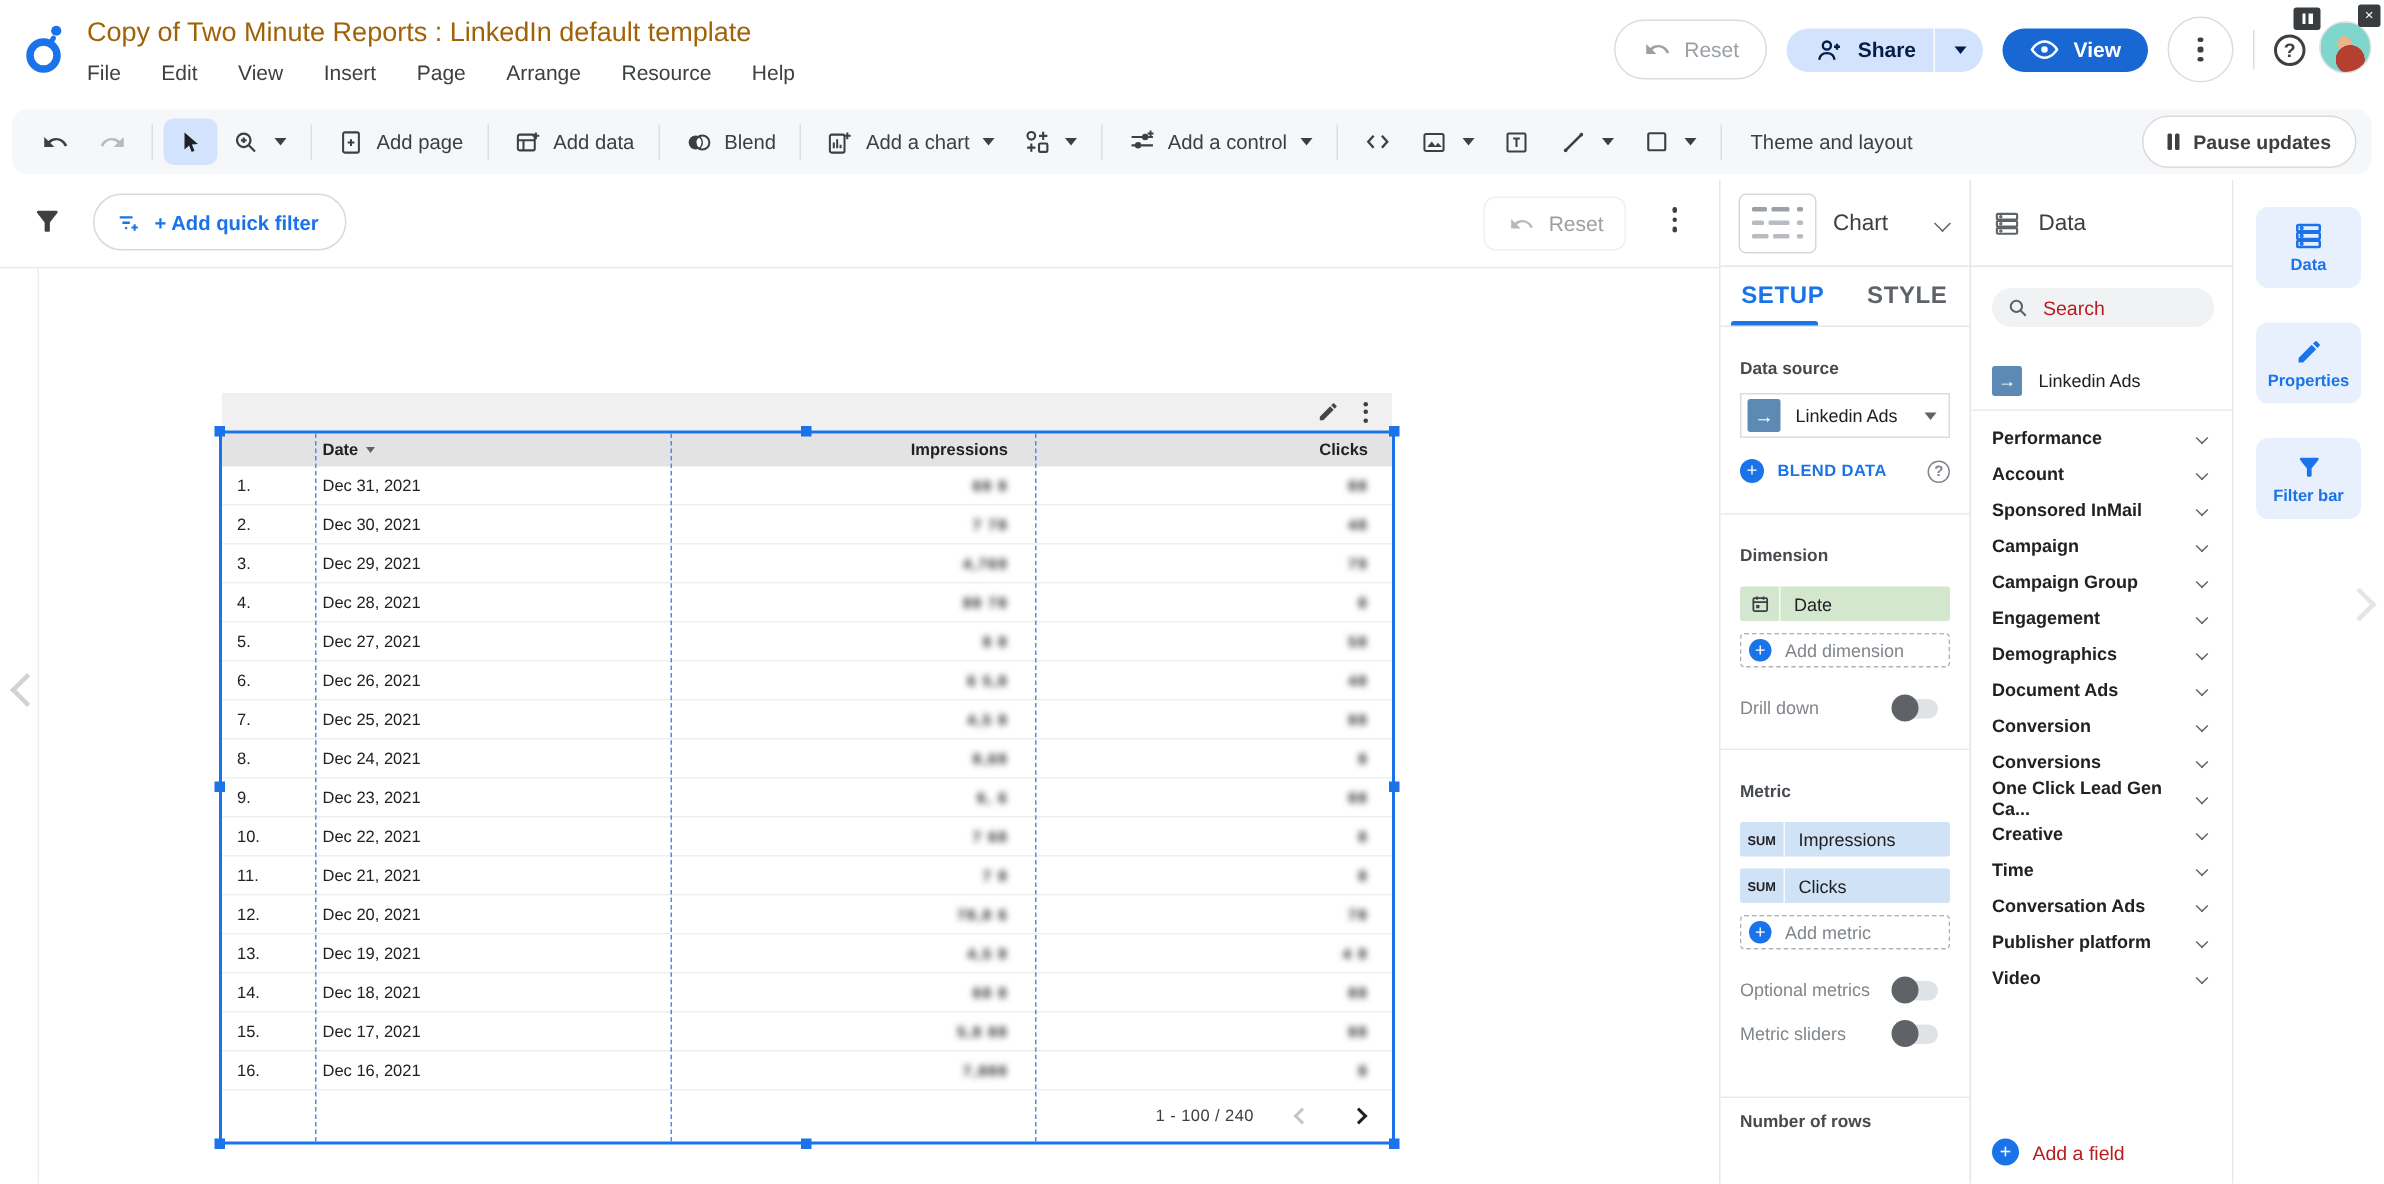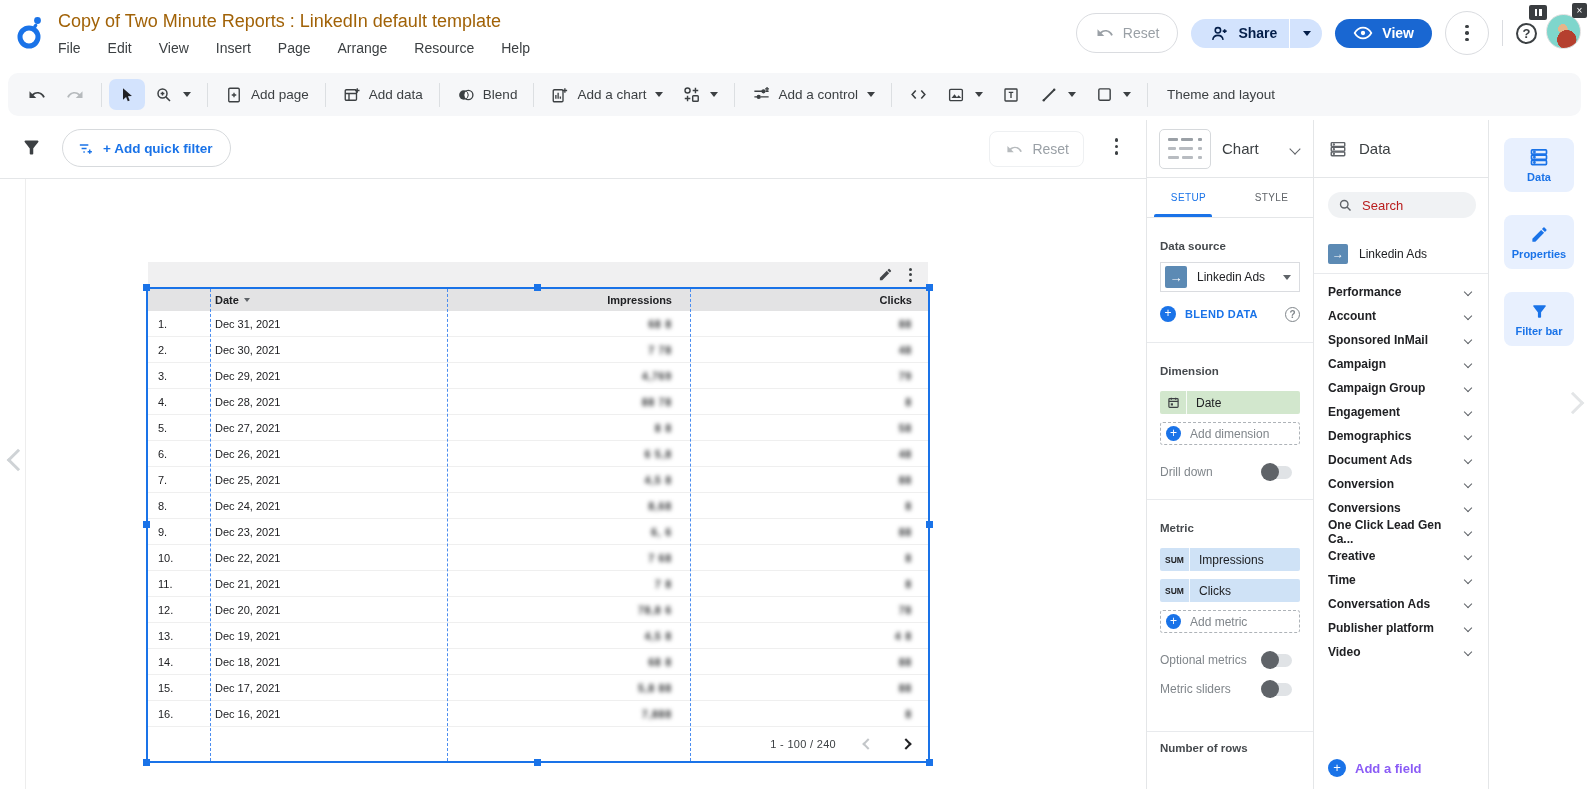--- a/index.html
+++ b/index.html
@@ -75,21 +75,21 @@
   .guide{position:absolute;top:0;bottom:0;width:0;border-left:1px dashed #4a8df0}
   .hd{position:absolute;width:7px;height:7px;background:#1a73e8}
   
   .chartpanel{width:168px;border-left:1px solid #e4e6e8;border-right:1px solid #e4e6e8;display:flex;flex-direction:column;background:#fff}
   .cph{height:58px;border-bottom:1px solid #e4e6e8;display:flex;align-items:center;padding:0 14px 0 12px;gap:11px}
   .thumb{width:52px;height:40px;border:1px solid #d6d9dc;border-radius:5px;background:#fff;display:flex;align-items:center;justify-content:center}
   .cph-label{font-size:15px;color:#3c4043}
   .chev{width:7px;height:7px;border-right:1.8px solid #5f6368;border-bottom:1.8px solid #5f6368;transform:rotate(45deg)}
   .cph .chev{margin-left:auto;width:8px;height:8px}
   .tabs{height:40px;border-bottom:1px solid #e4e6e8;display:flex}
-  .tab{flex:1;display:flex;align-items:center;justify-content:center;font-size:10px;font-weight:normal;letter-spacing:.4px;color:#5f6368;position:relative;cursor:pointer}
+  .tab{flex:1;display:flex;align-items:center;justify-content:center;font-size:16px;font-weight:bold;letter-spacing:.4px;color:#5f6368;position:relative;cursor:pointer}
   .tab.active{color:#1a73e8}
   .tab.active::after{content:"";position:absolute;left:8%;bottom:0;width:70%;height:3px;background:#1a73e8;border-radius:2px 2px 0 0}
   .cpbody{flex:1;padding:0 13px;font-size:12px;overflow:hidden}
   .slab{font-size:11.5px;font-weight:bold;color:#464a4e;margin-top:22px}
   .srcbox{margin-top:10px;height:30px;border:1px solid #dadce0;display:flex;align-items:center;cursor:pointer}
   .srcico{width:22px;height:22px;background:#5c8ab4;border-radius:2px;color:#fff;font-size:13px;display:flex;align-items:center;justify-content:center;margin:0 10px 0 4px;flex:0 0 auto}
   .srclabel{font-size:12px;color:#202124}
   .srcbox .caret{margin-left:auto;margin-right:8px;border-top-color:#5f6368}
   .blendrow{margin-top:14px;display:flex;align-items:center;gap:9px}
   .pluscirc{width:16px;height:16px;border-radius:50%;background:#1a73e8;color:#fff;font-size:12px;line-height:15px;text-align:center;flex:0 0 auto;cursor:pointer}
@@ -116,21 +116,21 @@
   .connrow{margin-top:26px;display:flex;align-items:center;gap:11px;padding-left:14px}
   .connrow .srcico{margin:0;width:20px;height:20px;font-size:12px}
   .connlabel{font-size:12px;color:#202124}
   .dpd{height:1px;background:#e8eaed;margin-top:9px}
   .fields{margin-top:6px}
   .frow{height:24px;display:flex;align-items:center;justify-content:space-between;padding:0 17px 0 14px;font-size:12px;font-weight:bold;color:#202124;cursor:pointer}
   .frow .chev{width:6px;height:6px;border-width:1.5px}
   .dpspacer{flex:1}
   .addfield{height:38px;display:flex;align-items:center;gap:9px;padding-left:14px;margin-bottom:2px}
   .addfield .pluscirc{width:18px;height:18px;line-height:17px;font-size:13px}
-  .addfield-txt{color:#8b5cf6;font-size:13px;font-weight:bold;cursor:pointer}
+  .addfield-txt{color:#b91c1c;font-size:13px;font-weight:normal;cursor:pointer}
   
   .rail{flex:1;position:relative;padding-top:18px;background:#fff}
   .card{width:70px;height:54px;margin:0 auto;border-radius:8px;background:#e8f0fe;color:#1a73e8;display:flex;flex-direction:column;align-items:center;justify-content:center;gap:4px;font-size:11px;font-weight:bold;cursor:pointer}
   .card+.card{margin-top:23px}
 </style>
 </head>
 <body>
 
 <div id="app">
 
@@ -343,20 +343,27 @@
     <span class="tbtn">
       <span class="ticon">
           <svg width="17" height="17" viewBox="0 0 24 24" fill="none" stroke="currentColor" stroke-width="2">
             <rect x="4" y="4" width="16" height="16" rx="1.5"></rect>
           </svg>
         </span>
       <i class="caret"></i>
     </span>
     <span class="tdiv"></span>
     <span class="tbtn theme-btn">Theme and layout</span>
+    <span class="pause-btn">
+      <span class="pbars">
+          <i></i>
+          <i></i>
+        </span>
+      <span>Pause updates</span>
+    </span>
   </div>
 
   <div class="work">
 
     <div class="canvasarea">
       <div class="filterrow">
         <span class="funnel">
           <svg width="21" height="21" viewBox="0 0 24 24" fill="currentColor">
               <path d="M4.25 5.61C6.27 8.2 10 13 10 13v6c0 .55.45 1 1 1h2c.55 0 1-.45 1-1v-6s3.72-4.8 5.75-7.39A1 1 0 0 0 18.95 4H5.04a1 1 0 0 0-.79 1.61z"></path>
             </svg>

